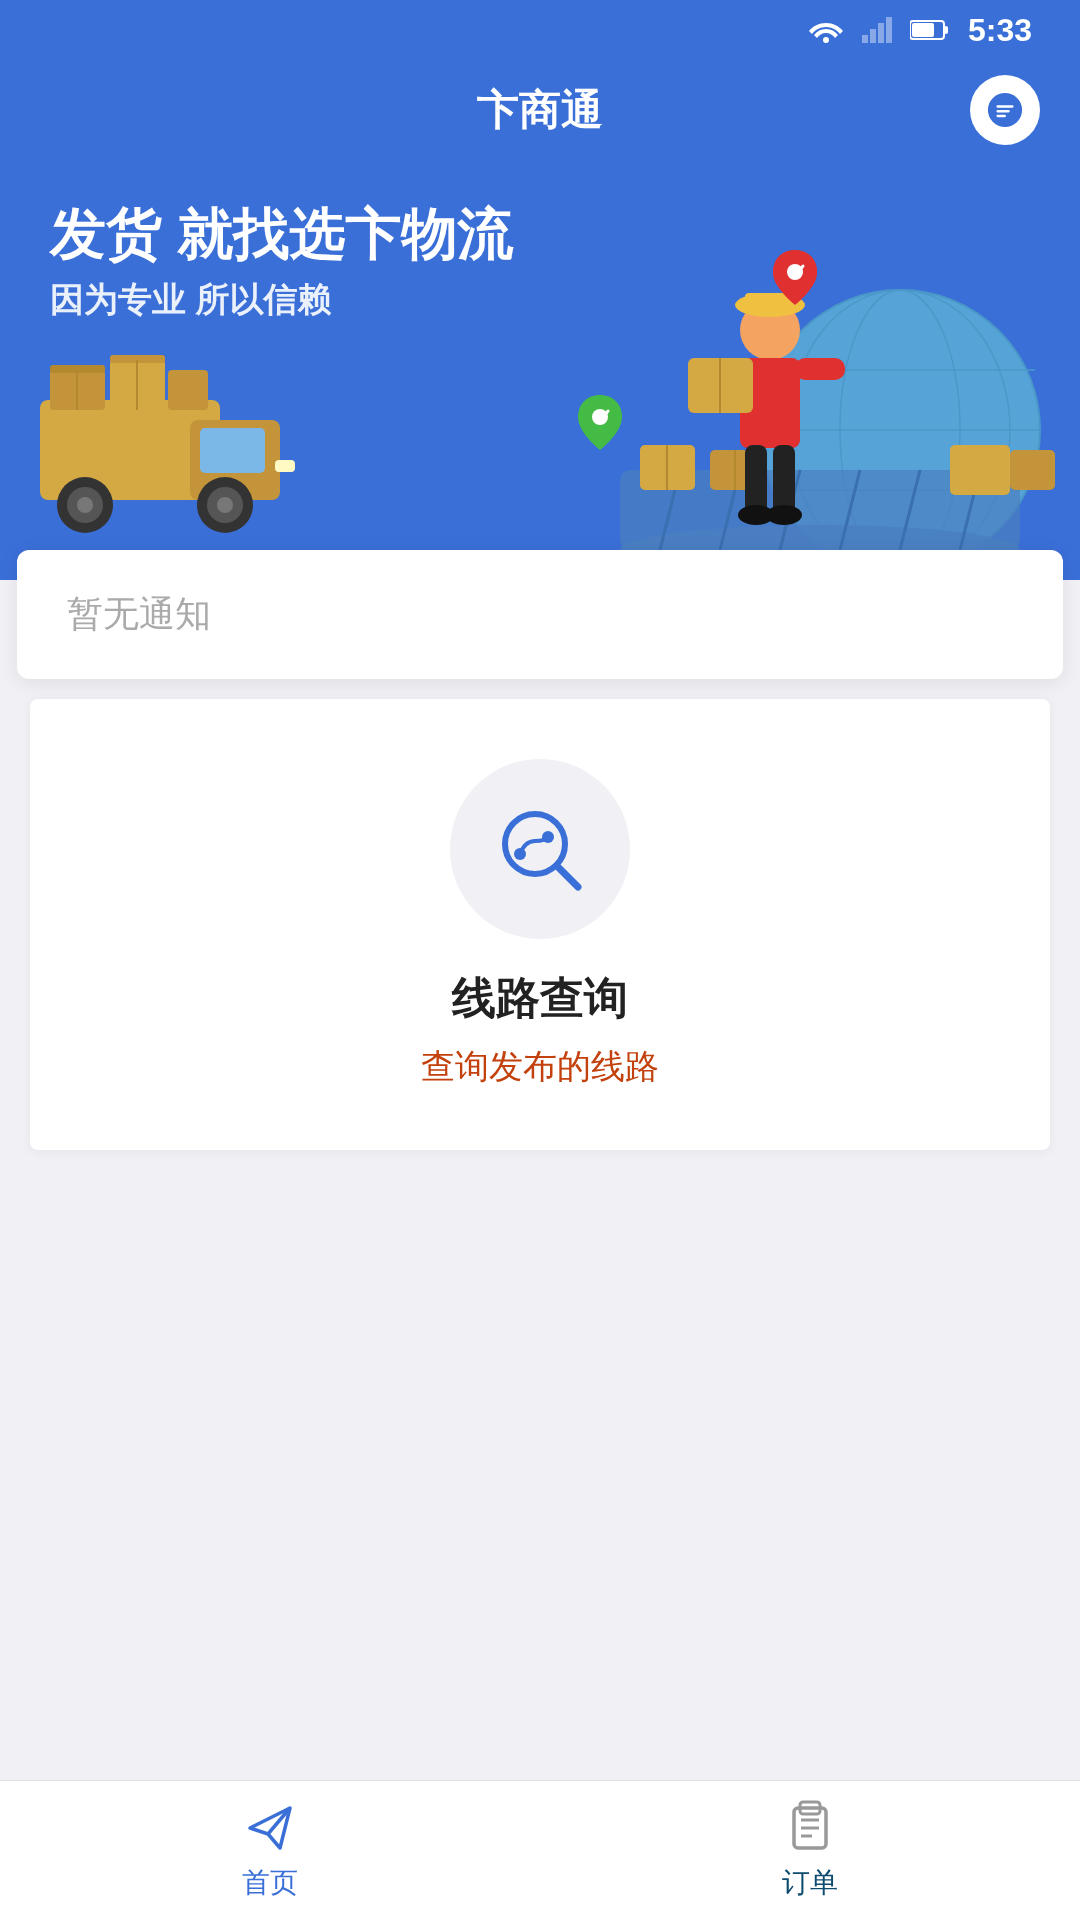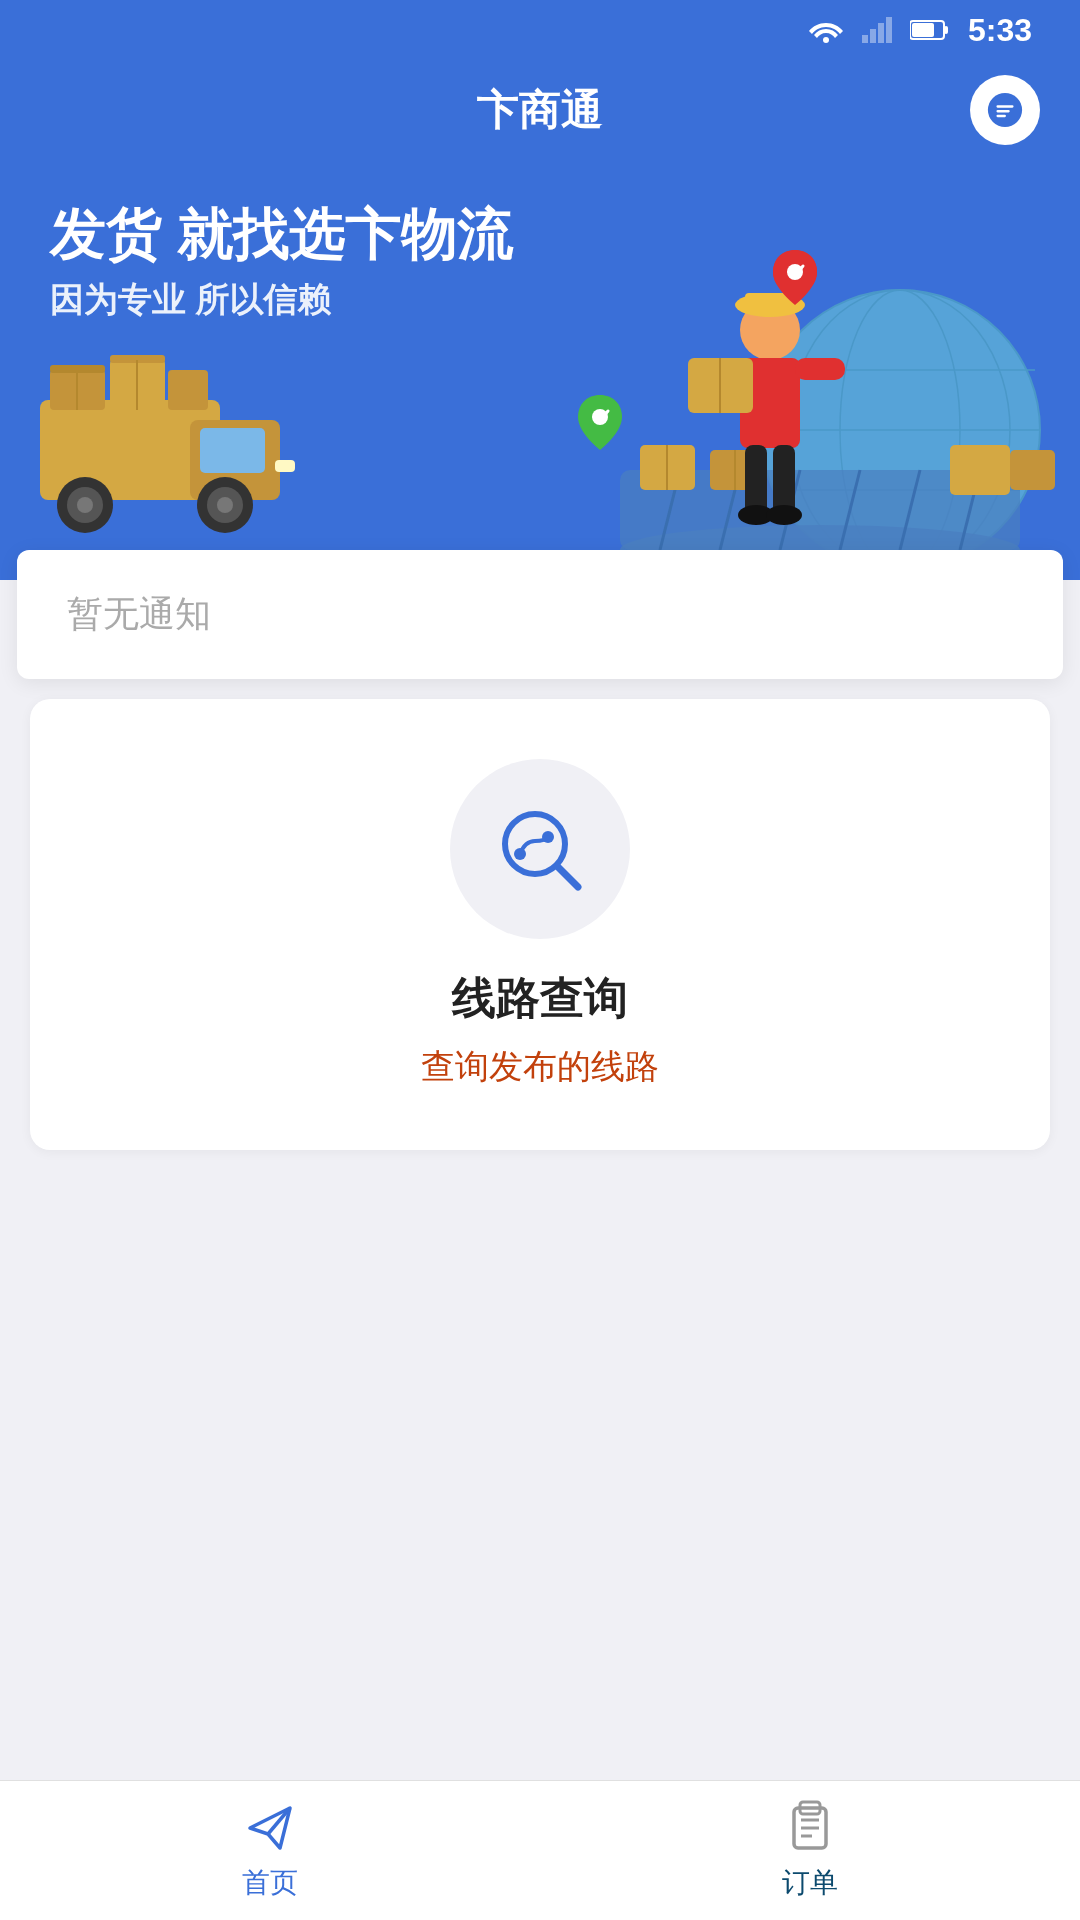--- a/index.html
+++ b/index.html
@@ -106,21 +106,21 @@
     }
     .notification-text {
       color: #aaa;
       font-size: 36px;
     }
 
     
     .content-section {
       background: white;
       margin: 20px 30px;
-      border-radius: 20px;
+      border-radius: 8px;
       padding: 60px 40px;
       display: flex;
       flex-direction: column;
       align-items: center;
       box-shadow: 0 2px 12px rgba(0,0,0,0.05);
     }
     .feature-icon-circle {
       width: 180px;
       height: 180px;
       background: #f0f0f5;

